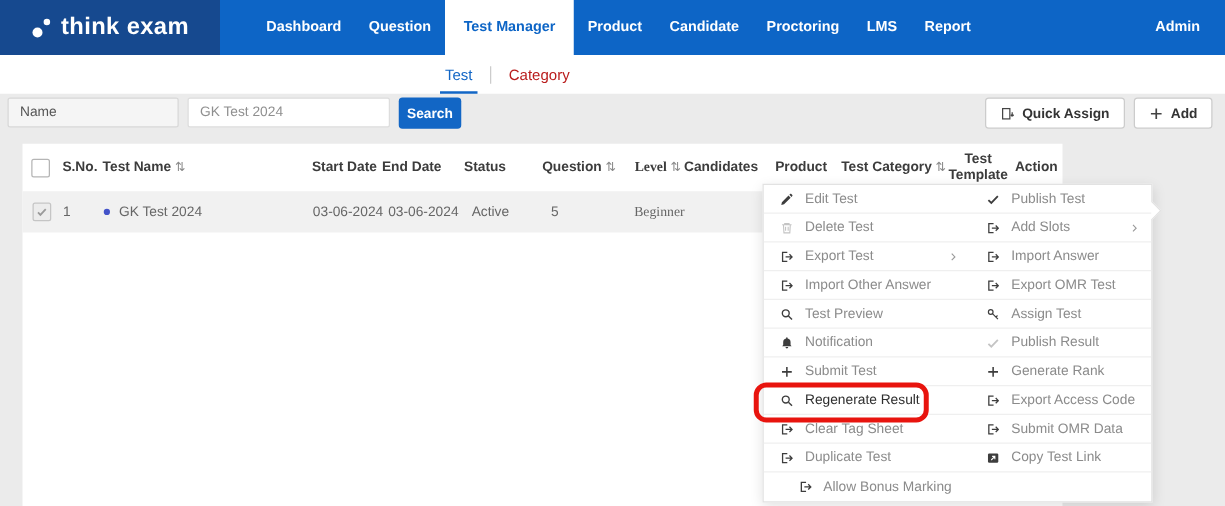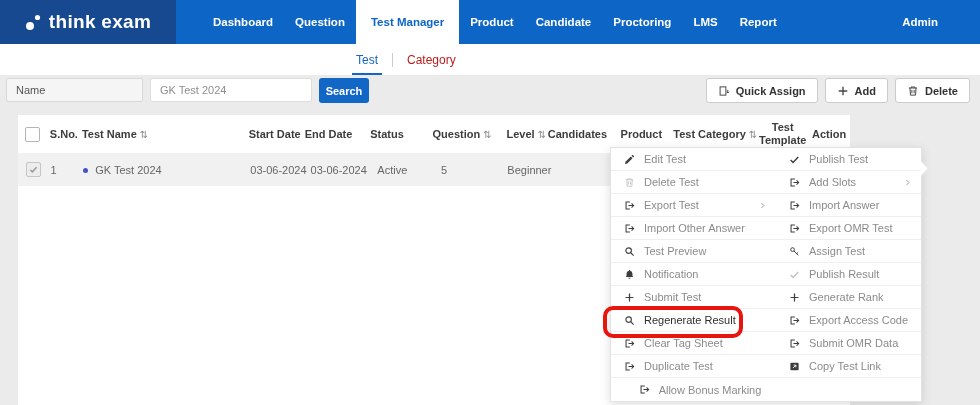--- a/index.html
+++ b/index.html
@@ -6,21 +6,21 @@
   body{font-family:"Liberation Sans","DejaVu Sans",sans-serif;}
   #screen{position:relative;width:980px;height:405px;background:#ebebeb;overflow:hidden;}
 
   
   .navbar{position:absolute;left:0;top:0;right:0;height:44px;background:#0d65c6;display:flex;align-items:stretch;}
   .brand{width:176px;background:#16498f;color:#fff;display:flex;align-items:center;justify-content:center;gap:7px;font-weight:bold;font-size:19px;letter-spacing:.3px;}
   .brand svg{width:17px;height:19px;}
   .nav-items{display:flex;margin-left:26px;align-items:stretch;}
   .nav-item{display:flex;align-items:center;padding:0 11px;color:#fff;font-size:11.5px;font-weight:bold;cursor:pointer;white-space:nowrap;}
   .nav-item.active{background:#fff;color:#0d65c6;padding:0 15px;}
-  .navbar-admin{margin-left:auto;margin-right:10px;display:flex;align-items:center;gap:22px;color:#fff;font-weight:bold;font-size:11.5px;cursor:pointer;}
+  .navbar-admin{margin-left:auto;margin-right:10px;display:flex;align-items:center;gap:0;color:#fff;font-weight:bold;font-size:11.5px;cursor:pointer;}
   .navbar-admin .ic{width:10px;height:10px;display:inline-flex;}
 
   
   .subtab-strip{position:absolute;top:44px;left:0;right:0;height:31px;background:#fff;display:flex;align-items:center;padding-left:342px;}
   .subtab{height:100%;display:flex;align-items:center;padding:0 14px;font-size:12px;color:#b91c1c;position:relative;cursor:pointer;}
   .subtab.active{color:#1266c5;}
   .subtab.active::after{content:"";position:absolute;left:10px;right:10px;bottom:0;height:2px;background:#1266c5;}
   .subtab-divider{width:1px;height:14px;background:#ccc;}
 
   
@@ -37,21 +37,21 @@
   .thead{display:flex;height:38px;align-items:center;font-size:11px;font-weight:bold;color:#3c3c3c;}
   .trow{display:flex;height:33px;align-items:center;background:#f1f1f1;font-size:11px;color:#666;}
   .cell{box-sizing:border-box;white-space:nowrap;}
   .col-checkbox{width:35px;display:flex;justify-content:center;}
   .col-sno{width:35px;padding-left:2px;}
   .col-test_name{width:185px;padding-left:4px;}
   .col-start{width:75px;padding-left:5px;text-align:right;}
   .col-end{width:75px;padding-left:4px;}
   .col-status{width:70px;padding-left:5px;}
   .col-question{width:65px;padding-left:7px;}
-  .col-level{width:55px;padding-left:16px;}
+  .col-level{width:55px;padding-left:16px;font-family:Liberation Serif, serif;}
   .col-candidates{width:75px;text-align:center;}
   .col-product{width:75px;text-align:center;}
   .col-category{width:90px;text-align:center;}
   .col-template{width:60px;text-align:center;white-space:normal;line-height:1.15;}
   .col-action{width:49px;display:flex;justify-content:center;}
   .sort{color:#8a8a8a;font-size:10px;margin-left:3px;font-weight:normal;}
   .checkbox{width:13px;height:13px;border:1px solid #b5b5b5;background:#fff;border-radius:2px;display:flex;align-items:center;justify-content:center;cursor:pointer;}
   .checkbox.checked{background:#ececec;border-color:#c5c5c5;color:#9a9a9a;}
   .checkbox svg{width:9px;height:9px;}
   .dot{width:5px;height:5px;border-radius:50%;background:#4353c9;display:inline-block;margin-right:7px;vertical-align:1px;}
@@ -125,28 +125,20 @@
         <span>Quick Assign</span>
       </button>
       <button class="toolbar-btn">
         <span class="ic">
           <svg viewBox="0 0 16 16" fill="none" stroke="currentColor" stroke-width="1.8">
             <path d="M8 2.3v11.4M2.3 8h11.4"></path>
           </svg>
         </span>
         <span>Add</span>
       </button>
-      <button class="toolbar-btn">
-        <span class="ic">
-          <svg viewBox="0 0 16 16" fill="none" stroke="currentColor" stroke-width="1.3">
-            <path d="M2.5 4h11M5.5 4V2.7h5V4M4 4l.6 9.5h6.8L12 4M6.5 6.5v4.5M9.5 6.5v4.5"></path>
-          </svg>
-        </span>
-        <span>Delete</span>
-      </button>
     </div>
 
   <div class="panel">
     <div class="thead">
         <div class="cell col-checkbox">
           <div class="checkbox"></div>
         </div>
         <div class="cell col-sno">S.No.</div>
         <div class="cell col-test_name">Test Name<span class="sort">⇅</span></div>
         <div class="cell col-start">Start Date</div>

